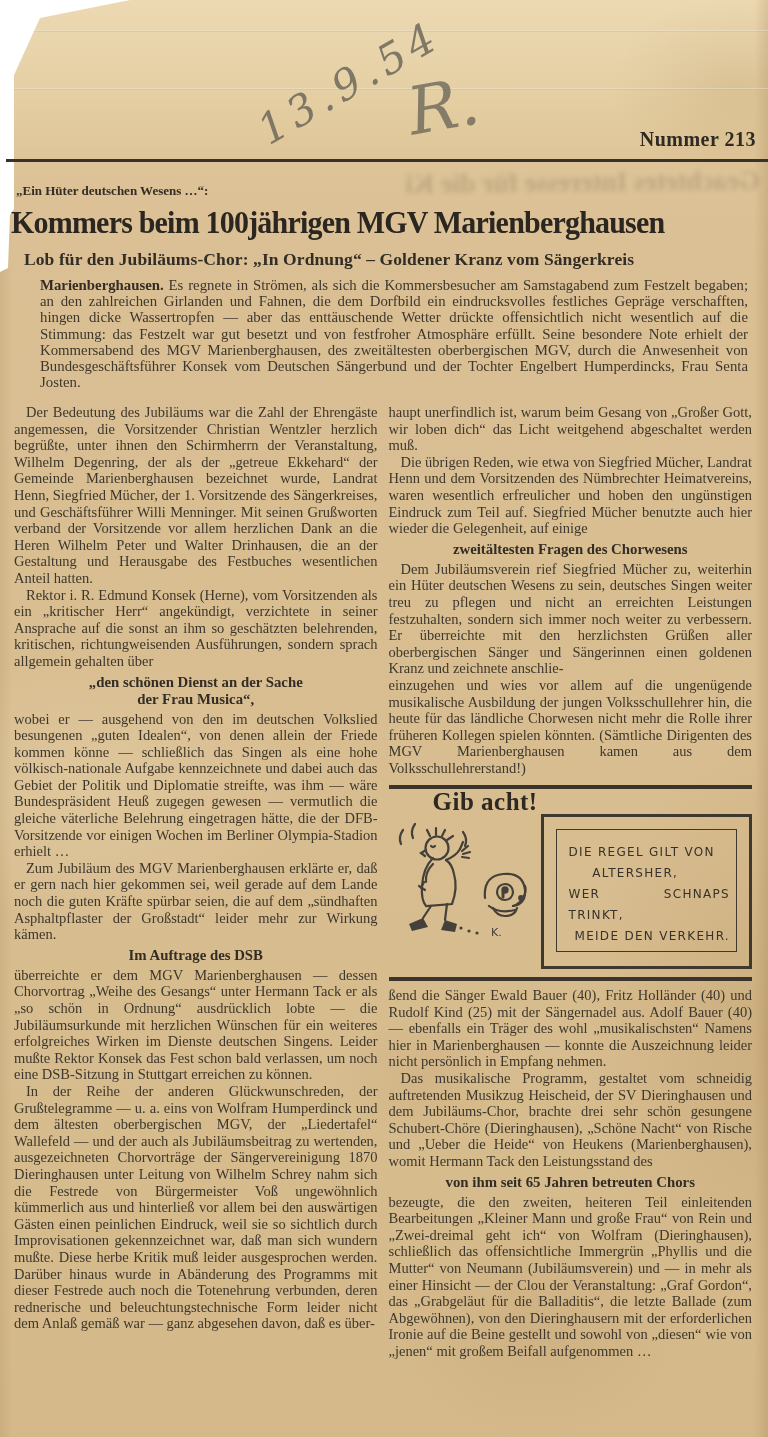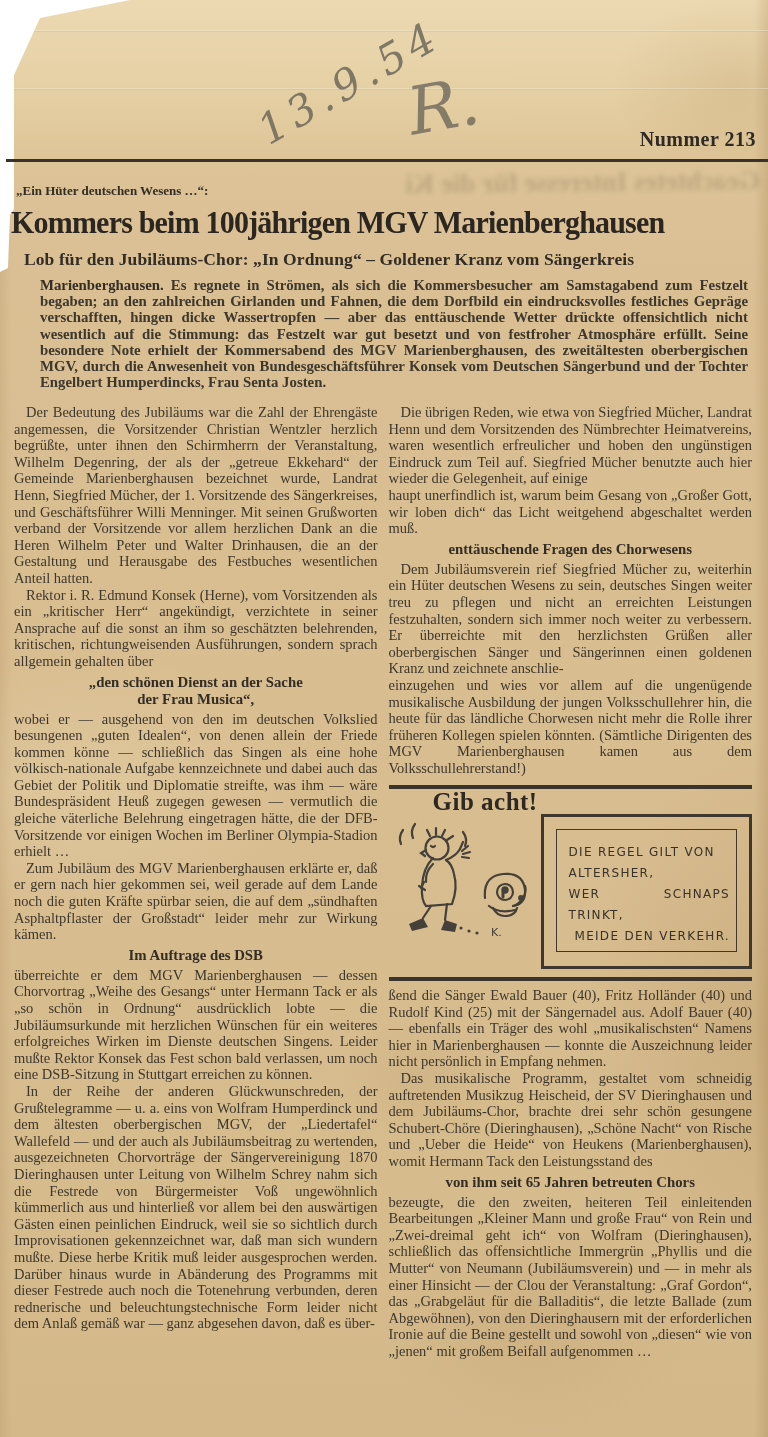--- a/index.html
+++ b/index.html
@@ -32,21 +32,21 @@
 
   .ghost{position:absolute;left:250px;top:168px;width:510px;font-weight:bold;font-size:27px;
     color:#6a5a40;opacity:.26;filter:blur(2.4px);transform:scaleX(-1) rotate(.6deg);white-space:nowrap;overflow:hidden;}
 
   .kicker{position:absolute;left:16px;top:183px;font-weight:bold;font-size:13px;color:#332d25;}
   .headline{position:absolute;left:11px;top:205px;font-weight:bold;font-size:30px;letter-spacing:-.8px;
     color:#2b2620;white-space:nowrap;transform:scaleY(1.05);transform-origin:left top;}
   .subhead{position:absolute;left:24px;top:249px;font-weight:bold;font-size:17.5px;color:#332d25;letter-spacing:.1px;}
 
   .lead{position:absolute;left:40px;top:277px;width:708px;margin:0;text-align:justify;
-    font-size:14.8px;line-height:16.2px;color:#3d372d;font-weight:bold;}
+    font-size:14.8px;line-height:16.2px;color:#3d372d;}
   .lead strong{color:#332d24;}
 
   
   .columns{position:absolute;left:14px;right:16px;top:404px;display:flex;gap:11px;}
   .col{flex:1;min-width:0;text-align:justify;font-size:14.5px;line-height:16.6px;color:#3d372d;}
   .col p.body{margin:0;text-indent:12px;}
   .col p.body.noindent{text-indent:0;}
   .col h3.crosshead{margin:4px 0 3px;text-align:center;font-size:14.8px;font-weight:bold;
     color:#332d25;white-space:pre-line;line-height:17px;}
 
@@ -56,21 +56,21 @@
   .box-rule.bottom{margin-top:8px;}
   .gib-title{font-weight:bold;font-size:25px;color:#2d2822;margin:4px 0 2px 44px;letter-spacing:.5px;
     transform:scaleY(1.05);transform-origin:left top;}
   .gib-row{display:flex;align-items:stretch;}
   .cartoon{width:148px;flex:none;}
   .cartoon svg{display:block;}
   .sign{flex:1;border:3px solid #3e382e;padding:12px;margin:2px 0 0 4px;}
   .sign-inner{border:1px solid #3e382e;height:calc(100% - 2px);box-sizing:border-box;
     padding:12px 6px 6px 12px;font-family:"DejaVu Sans",sans-serif;font-size:12px;
     letter-spacing:1.3px;line-height:21px;color:#38322a;}
-  .sign-inner .l2{text-align:left;padding-right:28px;}
+  .sign-inner .l2{text-align:center;padding-right:28px;}
   .sign-inner .l4{padding-left:6px;}
 </style>
 </head>
 <body>
 
 <div class="paper">
   <div class="crease c1"></div>
   <div class="crease c2"></div>
 </div>
 
@@ -94,23 +94,23 @@
 der Frau Musica“,</h3>
       <p class="body noindent">wobei er — ausgehend von den im deutschen Volkslied besungenen „guten Idealen“, von denen allein der Friede kommen könne — schließlich das Singen als eine hohe völkisch-nationale Aufgabe kennzeichnete und dabei auch das Gebiet der Politik und Diplomatie streifte, was ihm — wäre Bundespräsident Heuß zugegen gewesen — vermutlich die gleiche väterliche Belehrung eingetragen hätte, die der DFB-Vorsitzende vor einigen Wochen im Berliner Olympia-Stadion erhielt …</p>
       <p class="body">Zum Jubiläum des MGV Marienberghausen erklärte er, daß er gern nach hier gekommen sei, weil gerade auf dem Lande noch die guten Kräfte spürbar seien, die auf dem „sündhaften Asphaltpflaster der Großstadt“ leider mehr zur Wirkung kämen.</p>
       <h3 class="crosshead">Im Auftrage des DSB</h3>
       <p class="body noindent">überreichte er dem MGV Marienberghausen — dessen Chorvortrag „Weihe des Gesangs“ unter Hermann Tack er als „so schön in Ordnung“ ausdrücklich lobte — die Jubiläumsurkunde mit herzlichen Wünschen für ein weiteres erfolgreiches Wirken im Dienste deutschen Singens. Leider mußte Rektor Konsek das Fest schon bald verlassen, um noch eine DSB-Sitzung in Stuttgart erreichen zu können.</p>
       <p class="body">In der Reihe der anderen Glückwunschreden, der Grußtelegramme — u. a. eins von Wolfram Humperdinck und dem ältesten oberbergischen MGV, der „Liedertafel“ Wallefeld — und der auch als Jubiläumsbeitrag zu wertenden, ausgezeichneten Chorvorträge der Sängervereinigung 1870 Dieringhausen unter Leitung von Wilhelm Schrey nahm sich die Festrede von Bürgermeister Voß ungewöhnlich kümmerlich aus und hinterließ vor allem bei den auswärtigen Gästen einen peinlichen Eindruck, weil sie so sichtlich durch Improvisationen gekennzeichnet war, daß man sich wundern mußte. Diese herbe Kritik muß leider ausgesprochen werden. Darüber hinaus wurde in Abänderung des Programms mit dieser Festrede auch noch die Totenehrung verbunden, deren rednerische und beleuchtungstechnische Form leider nicht dem Anlaß gemäß war — ganz abgesehen davon, daß es über-</p>
     </div>
 
   <div class="col">
     <div>
+        <p class="body noindent">haupt unerfindlich ist, warum beim Gesang von „Großer Gott, wir loben dich“ das Licht weitgehend abgeschaltet werden muß.</p>
         <p class="body">Die übrigen Reden, wie etwa von Siegfried Mücher, Landrat Henn und dem Vorsitzenden des Nümbrechter Heimatvereins, waren wesentlich erfreulicher und hoben den ungünstigen Eindruck zum Teil auf. Siegfried Mücher benutzte auch hier wieder die Gelegenheit, auf einige</p>
-        <p class="body noindent">haupt unerfindlich ist, warum beim Gesang von „Großer Gott, wir loben dich“ das Licht weitgehend abgeschaltet werden muß.</p>
-        <h3 class="crosshead">enttäuschende Fragen des Chorwesens</h3>
+        <h3 class="crosshead">zweitältesten Fragen des Chorwesens</h3>
         <p class="body">Dem Jubiläumsverein rief Siegfried Mücher zu, weiterhin ein Hüter deutschen Wesens zu sein, deutsches Singen weiter treu zu pflegen und nicht an erreichten Leistungen festzuhalten, sondern sich immer noch weiter zu verbessern. Er überreichte mit den herzlichsten Grüßen aller oberbergischen Sänger und Sängerinnen einen goldenen Kranz und zeichnete anschlie-</p>
         <p class="body noindent">einzugehen und wies vor allem auf die ungenügende musikalische Ausbildung der jungen Volksschullehrer hin, die heute für das ländliche Chorwesen nicht mehr die Rolle ihrer früheren Kollegen spielen könnten. (Sämtliche Dirigenten des MGV Marienberghausen kamen aus dem Volksschullehrerstand!)</p>
       </div>
 
     <div class="gib-box">
       <div class="box-rule"></div>
       <div class="gib-title">Gib acht!</div>
       <div class="gib-row">
         <div class="cartoon">
           <svg width="148" height="128" viewBox="0 0 148 128">

